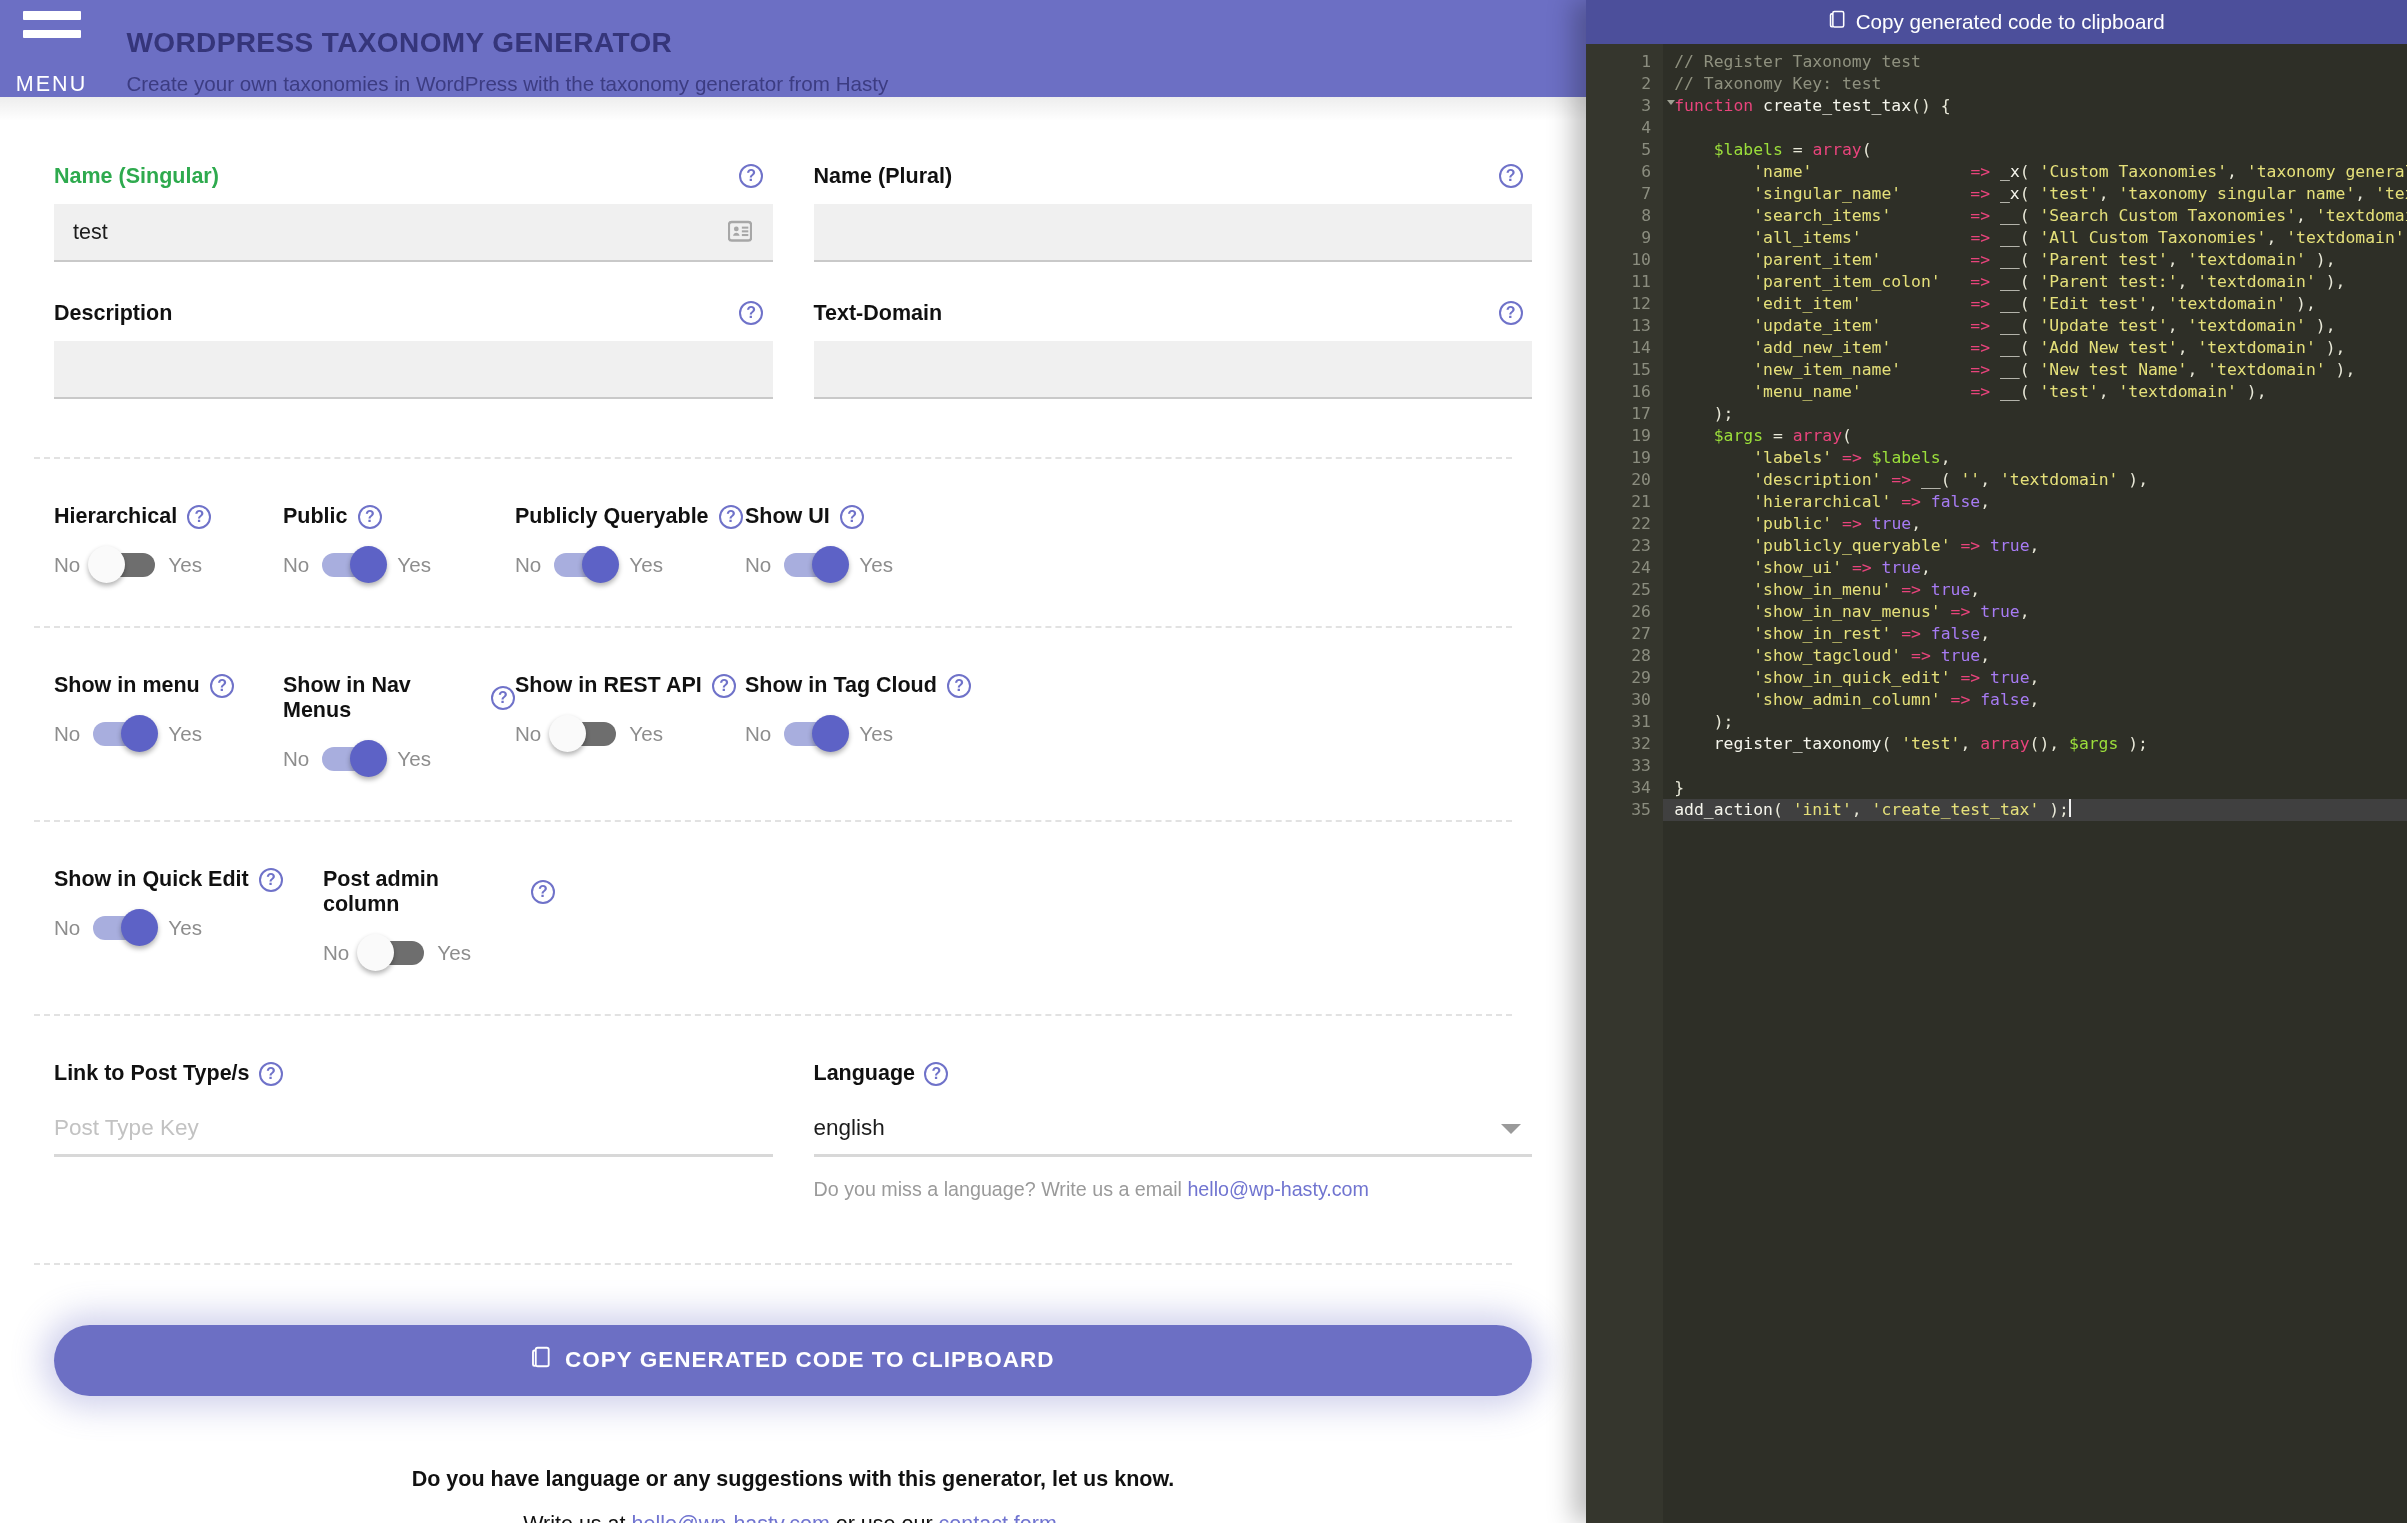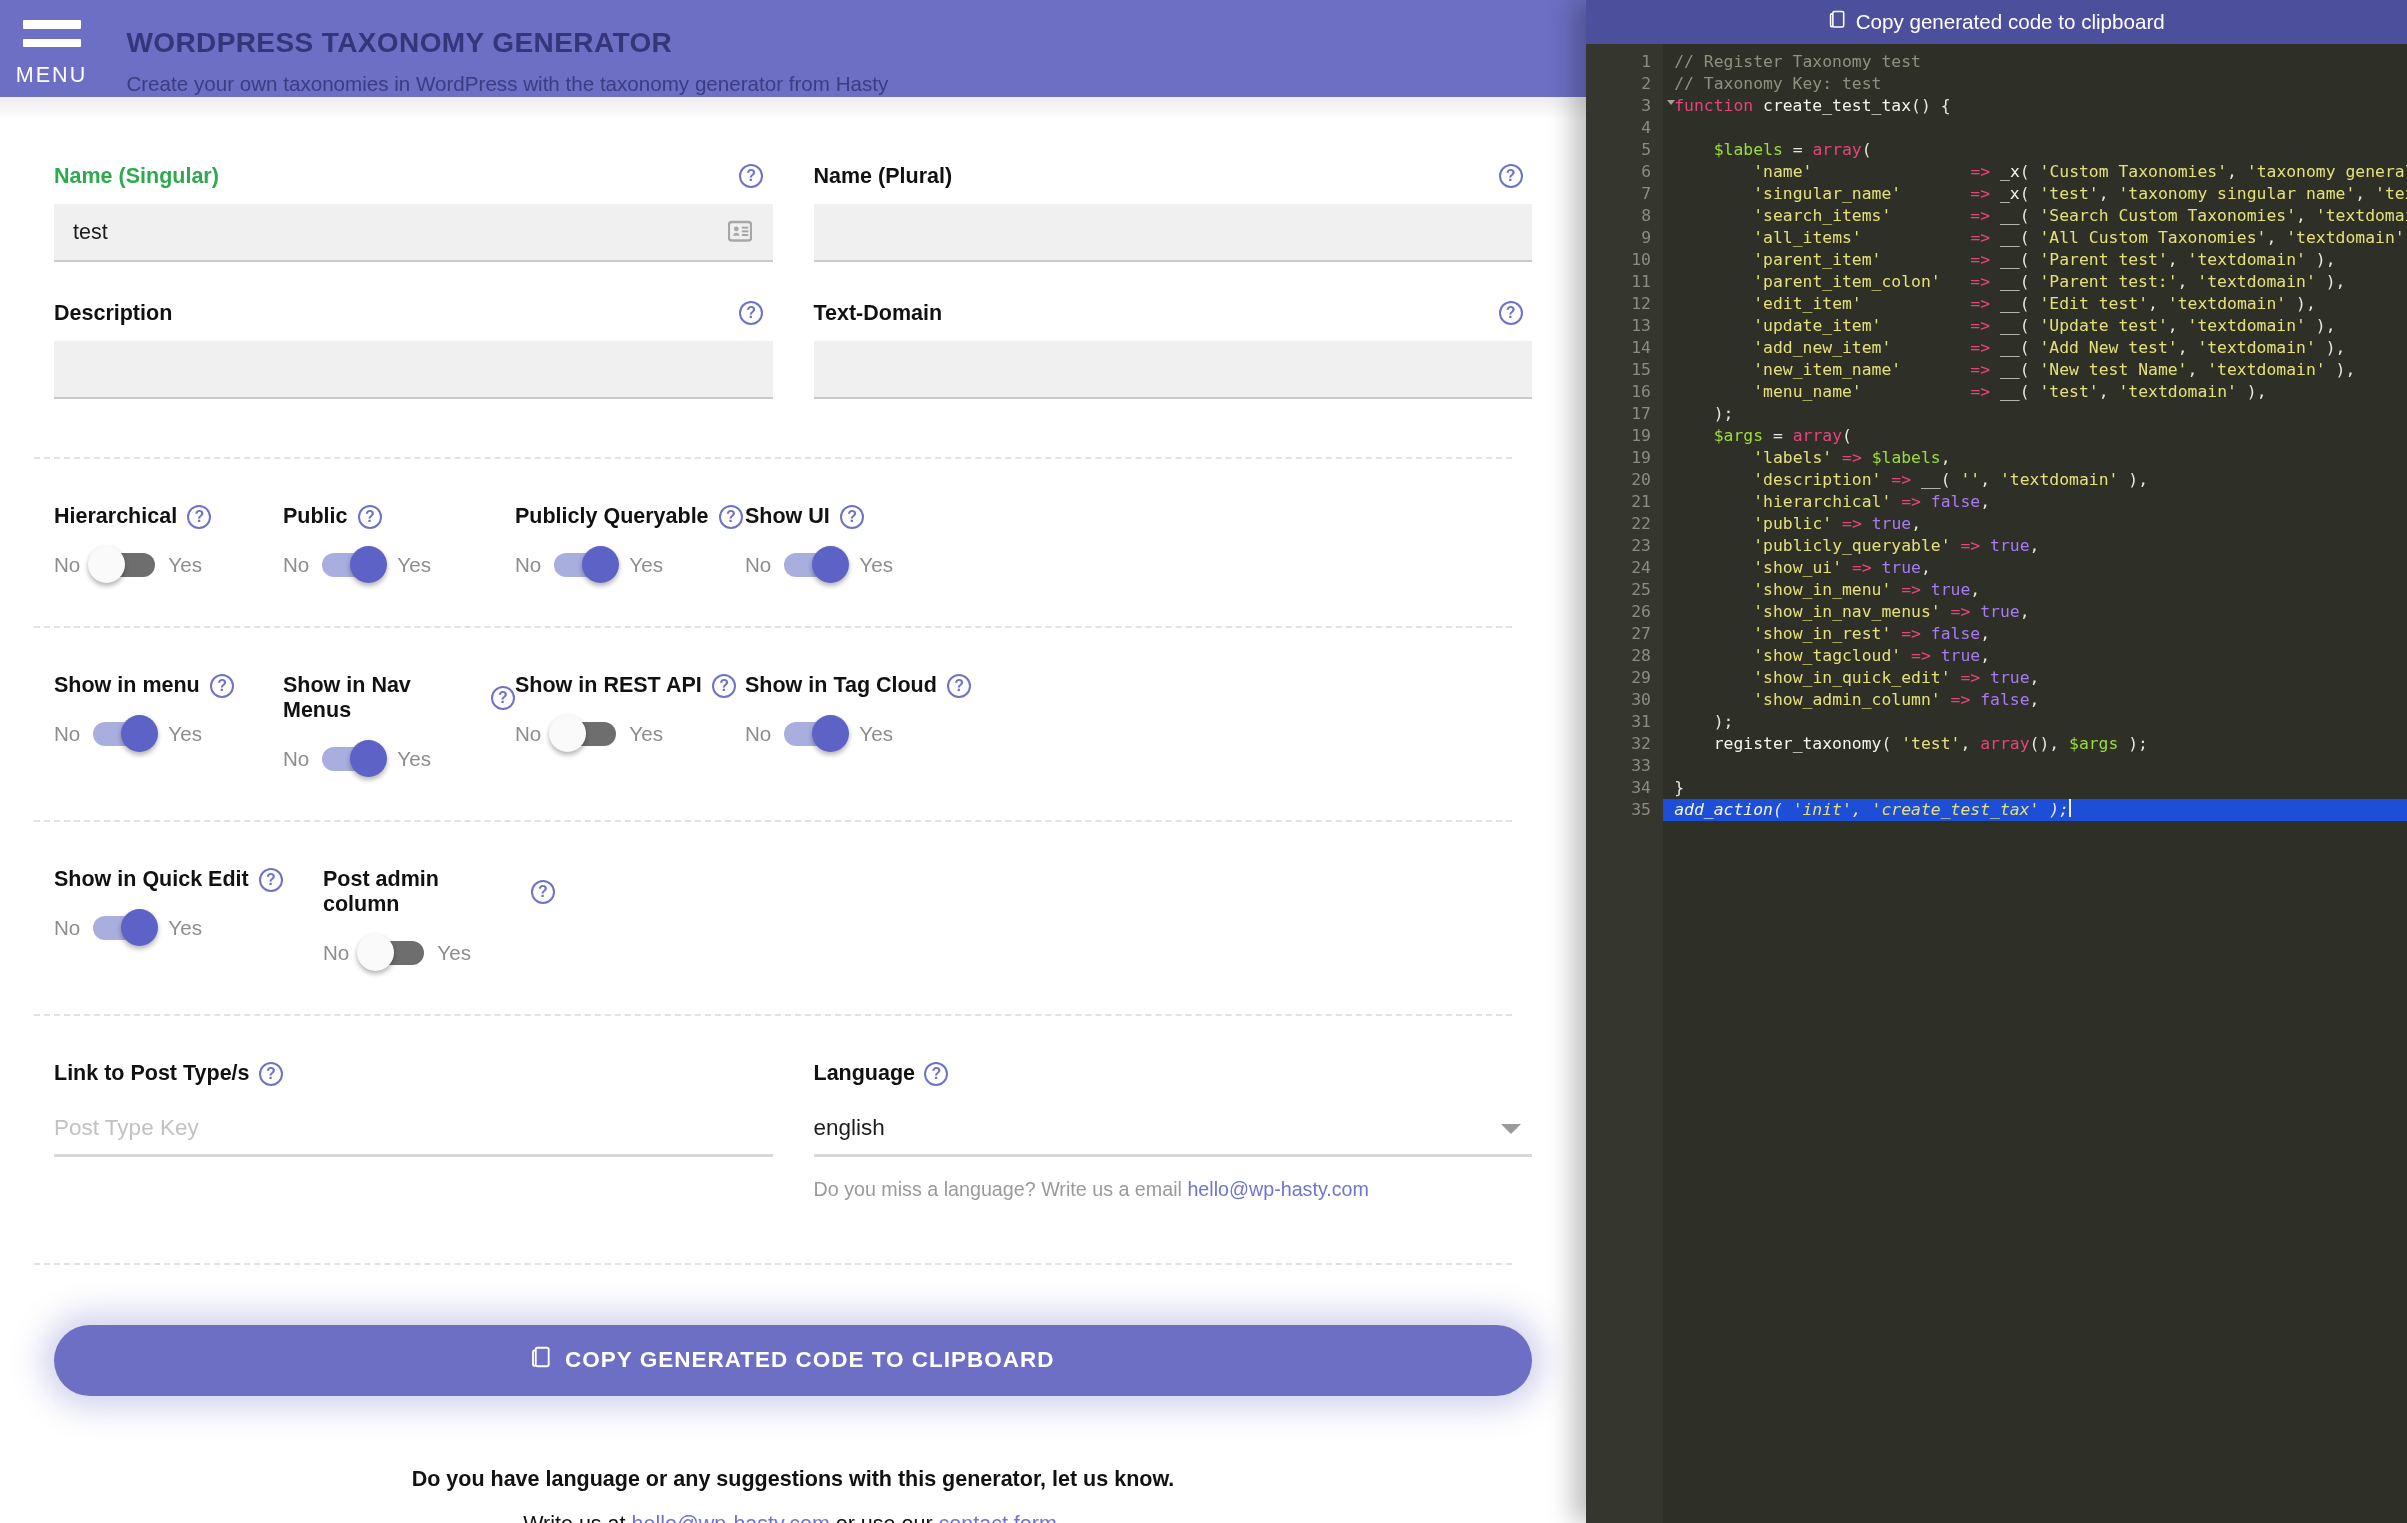--- a/index.html
+++ b/index.html
@@ -14,21 +14,21 @@
   
   .header {
     position: absolute; left: 0; top: 0;
     width: 1586px; height: 97px;
     background: #6c6fc4;
     display: flex; align-items: flex-start;
   }
   .menu-btn {
     width: 103px; height: 97px;
     display: flex; flex-direction: column;
-    align-items: center; justify-content: center;
+    align-items: center; justify-content: space-between;
     padding-top: 11.2px;
     cursor: pointer;
   }
   .burger { width: 58px; }
   .burger span {
     display: block; height: 8.4px; background: #ffffff;
     border-radius: 0.9px; margin-bottom: 10.3px;
   }
   .menu-label {
     color: #ffffff; font-size: 21.5px; letter-spacing: 2.1px;
@@ -172,21 +172,21 @@
   .fold {
     position:absolute; right:-12px; top:5.6px; width:0;height:0;
     border-left:4.7px solid transparent;border-right:4.7px solid transparent;
     border-top:5.6px solid #9fa193;
   }
   .codelines {
     position:absolute; left:77px; top:0; right:0; height:100%;
     padding-top: 6.6px; white-space: pre; color:#e8e8d8;
   }
   .codelines .ln { height:22px; padding-left:11.2px; }
-  .codelines .ln.active { background:#1d4ed8;font-style:italic; }
+  .codelines .ln.active { background:#404040; }
   .c-com { color:#8f917f; }
   .c-kw  { color:#e8447c; }
   .c-fn  { color:#f5f5ec; }
   .c-var { color:#9bde3b; }
   .c-str { color:#e5e07a; }
   .c-arr { color:#e8447c; }
   .c-bool{ color:#a77bf3; }
   .c-op  { color:#e8447c; }
   .c-pl  { color:#e8e8d8; }
   .cursor {

